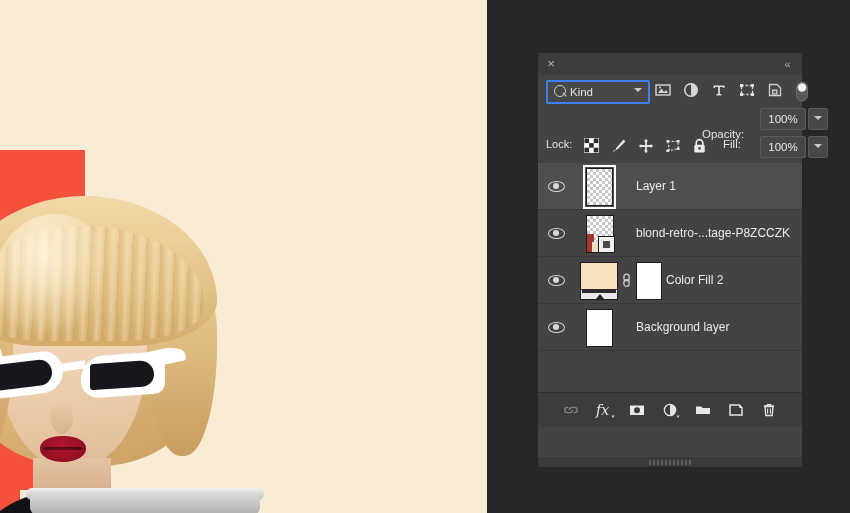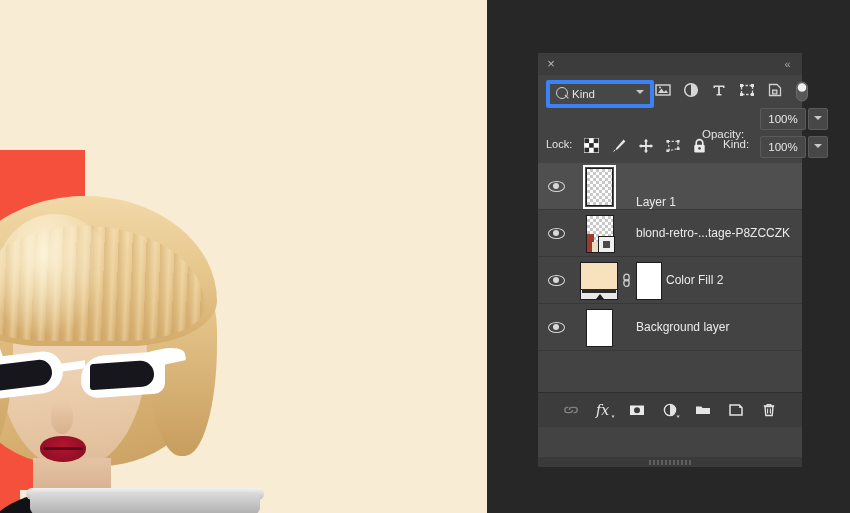--- a/index.html
+++ b/index.html
@@ -83,21 +83,21 @@
   .tab{position:absolute;left:0;top:0;height:30px;padding:0 14px;background:#4b4b4b;color:#e4e4e4;
        font-size:12.5px;font-weight:bold;line-height:30px;}
   .panelmenu{position:absolute;right:8px;top:8px;width:16px;height:13px;display:flex;
              flex-direction:column;justify-content:space-between;}
   .panelmenu i{display:block;height:2px;background:#d4d4d4;}
 
   .panel-body{position:relative;height:352px;background:#434343;}
 
   .filterrow{position:relative;height:30px;padding:0;}
   .kindbox{position:absolute;left:8px;top:5px;width:100px;height:20px;background:#474747;
-           border:4px solid #3b82f6;border-radius:2px;}
+           border:2px solid #3b82f6;border-radius:2px;}
   .kindbox .mag{position:absolute;left:6px;top:3px;width:10px;height:10px;border:1.4px solid #cfcfcf;border-radius:50%;}
   .kindbox .mag-h{position:absolute;left:14px;top:12px;width:5px;height:1.4px;background:#cfcfcf;transform:rotate(45deg);}
   .kindbox .lbl{position:absolute;left:22px;top:2px;font-size:11.5px;color:#e2e2e2;line-height:16px;}
   .kindbox .car{position:absolute;right:6px;top:6px;}
   .caret{width:0;height:0;border-left:4px solid transparent;border-right:4px solid transparent;border-top:4px solid #c9c9c9;}
 
   .ficons{position:absolute;left:116px;top:5px;height:20px;display:flex;align-items:center;gap:10px;}
   .ficon{width:18px;height:18px;position:relative;}
 
   .modrow{position:relative;height:28px;}
@@ -118,21 +118,21 @@
   .lockicons{position:absolute;left:46px;top:3px;height:20px;display:flex;align-items:center;gap:11px;}
   .lockicon{width:16px;height:16px;position:relative;}
   .fillabel{position:absolute;left:185px;top:5px;font-size:11.5px;color:#e3e3e3;}
   .fillbox{position:absolute;left:222px;top:3px;width:44px;height:20px;background:#474747;
            border:1px solid #5a5a5a;border-radius:2px;}
   .fillbox .val{position:absolute;left:0;right:0;top:2px;text-align:center;font-size:11.5px;color:#e6e6e6;line-height:16px;}
 
   
   .layerlist{position:absolute;left:0;right:0;top:88px;bottom:34px;background:#434343;}
   .layer{position:relative;height:46px;border-bottom:1px solid #383838;display:flex;align-items:center;}
-  .layer.selected{background:#4f4f4f;align-items:flex-end;}
+  .layer.selected{background:#4f4f4f;}
   .eyecell{width:36px;height:46px;display:flex;align-items:center;justify-content:center;}
   .eye{width:17px;height:11px;position:relative;}
   .eye .outer{position:absolute;inset:0;border:1.6px solid #d8d8d8;border-radius:50% 50% 50% 50%/50% 50% 50% 50%;}
   .eye .pupil{position:absolute;left:5.2px;top:2.6px;width:6px;height:6px;background:#d8d8d8;border-radius:50%;}
   .thumbcell{width:62px;height:46px;position:relative;}
   .lname{font-size:12px;color:#eaeaea;white-space:nowrap;}
 
   .checker{background-image:
       linear-gradient(45deg,#c8c8c8 25%,transparent 25%,transparent 75%,#c8c8c8 75%),
       linear-gradient(45deg,#c8c8c8 25%,transparent 25%,transparent 75%,#c8c8c8 75%);
@@ -308,21 +308,21 @@
             </svg>
           </div>
           <div class="lockicon">
             <svg width="15" height="16" viewBox="0 0 15 16">
               <path d="M4.2 7 V4.9 a3.3 3.3 0 0 1 6.6 0 V7" fill="none" stroke="#ececec" stroke-width="1.6"></path>
               <rect x="2.3" y="6.8" width="10.4" height="7.6" rx="1.2" fill="#ececec"></rect>
               <circle cx="7.5" cy="10.4" r="1.3" fill="#4a4a4a"></circle>
             </svg>
           </div>
         </div>
-        <div class="fillabel">Kind:</div>
+        <div class="fillabel">Fill:</div>
         <div class="fillbox">
           <div class="val">100%</div>
         </div>
         <div class="opcar">
           <div class="car">
               <div class="caret"></div>
             </div>
         </div>
       </div>
 

